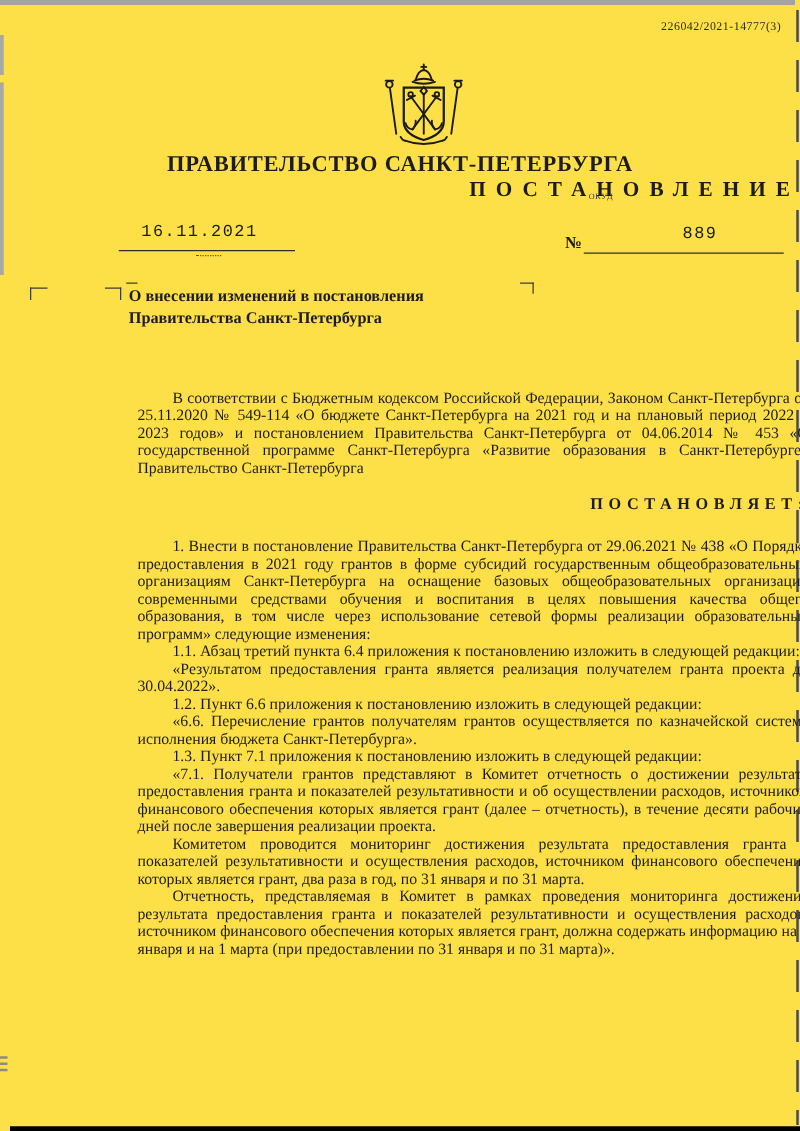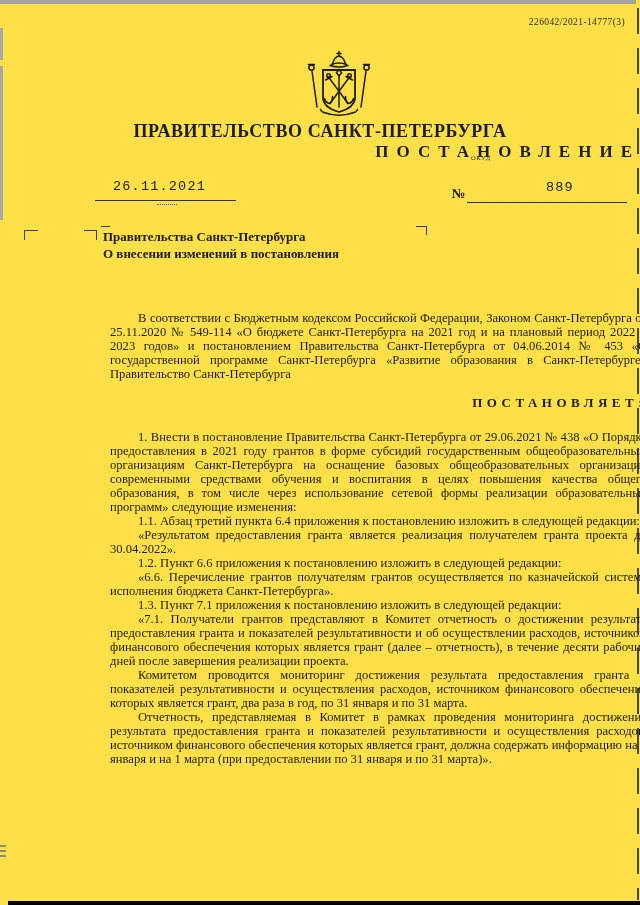--- a/index.html
+++ b/index.html
@@ -129,35 +129,35 @@
         <path d="M19.5 59.5 Q21 62.5 23 62.5"></path>
         <path d="M56.5 59.5 Q55 62.5 53 62.5"></path>
       </g>
     </svg>
   </div>
 
   <div class="org-name">ПРАВИТЕЛЬСТВО САНКТ-ПЕТЕРБУРГА</div>
   <div class="doc-type">ПОСТАНОВЛЕНИЕ</div>
   <div class="okud">ОКУД</div>
 
-  <div class="date-value">26.11.2021</div>
+  <div class="date-value">16.11.2021</div>
   <div class="date-underline"></div>
   <div class="date-subdash"></div>
   <div class="num-sign">№</div>
   <div class="num-value">889</div>
   <div class="num-underline"></div>
 
   <div class="corner cm-tl"></div>
   <div class="corner cm-tr1"></div>
   <div class="corner cm-ol"></div>
   <div class="corner cm-tr2"></div>
 
   <div class="title">
+    <div>О внесении изменений в постановления</div>
     <div>Правительства Санкт-Петербурга</div>
-    <div>О внесении изменений в постановления</div>
   </div>
 
   <div class="body">
     <p class="preamble">В соответствии с Бюджетным кодексом Российской Федерации, Законом Санкт-Петербурга от 25.11.2020 № 549-114 «О бюджете Санкт-Петербурга на 2021 год и на плановый период 2022 и 2023 годов» и постановлением Правительства Санкт-Петербурга от 04.06.2014 № 453 «О государственной программе Санкт-Петербурга «Развитие образования в Санкт-Петербурге» Правительство Санкт-Петербурга</p>
     <p class="resolves">ПОСТАНОВЛЯЕТ:</p>
     <div>
         <p class="para">1. Внести в постановление Правительства Санкт-Петербурга от 29.06.2021 № 438 «О Порядке предоставления в 2021 году грантов в форме субсидий государственным общеобразовательным организациям Санкт-Петербурга на оснащение базовых общеобразовательных организаций современными средствами обучения и воспитания в целях повышения качества общего образования, в том числе через использование сетевой формы реализации образовательных программ» следующие изменения:</p>
         <p class="para">1.1. Абзац третий пункта 6.4 приложения к постановлению изложить в следующей редакции:</p>
         <p class="para">«Результатом предоставления гранта является реализация получателем гранта проекта до 30.04.2022».</p>
         <p class="para">1.2. Пункт 6.6 приложения к постановлению изложить в следующей редакции:</p>

